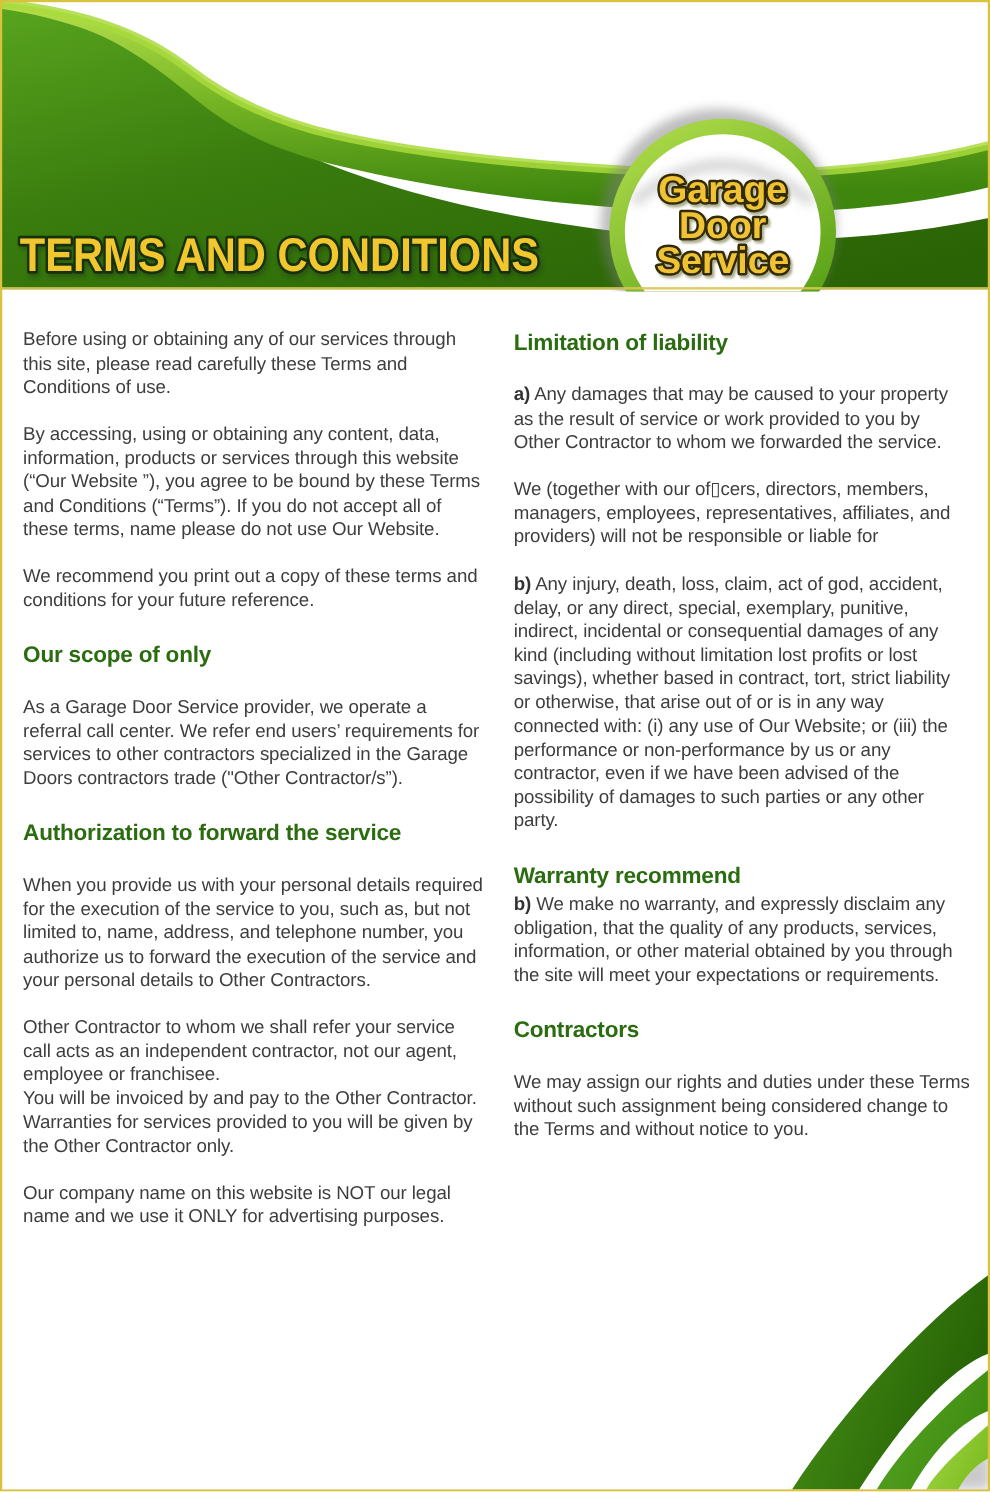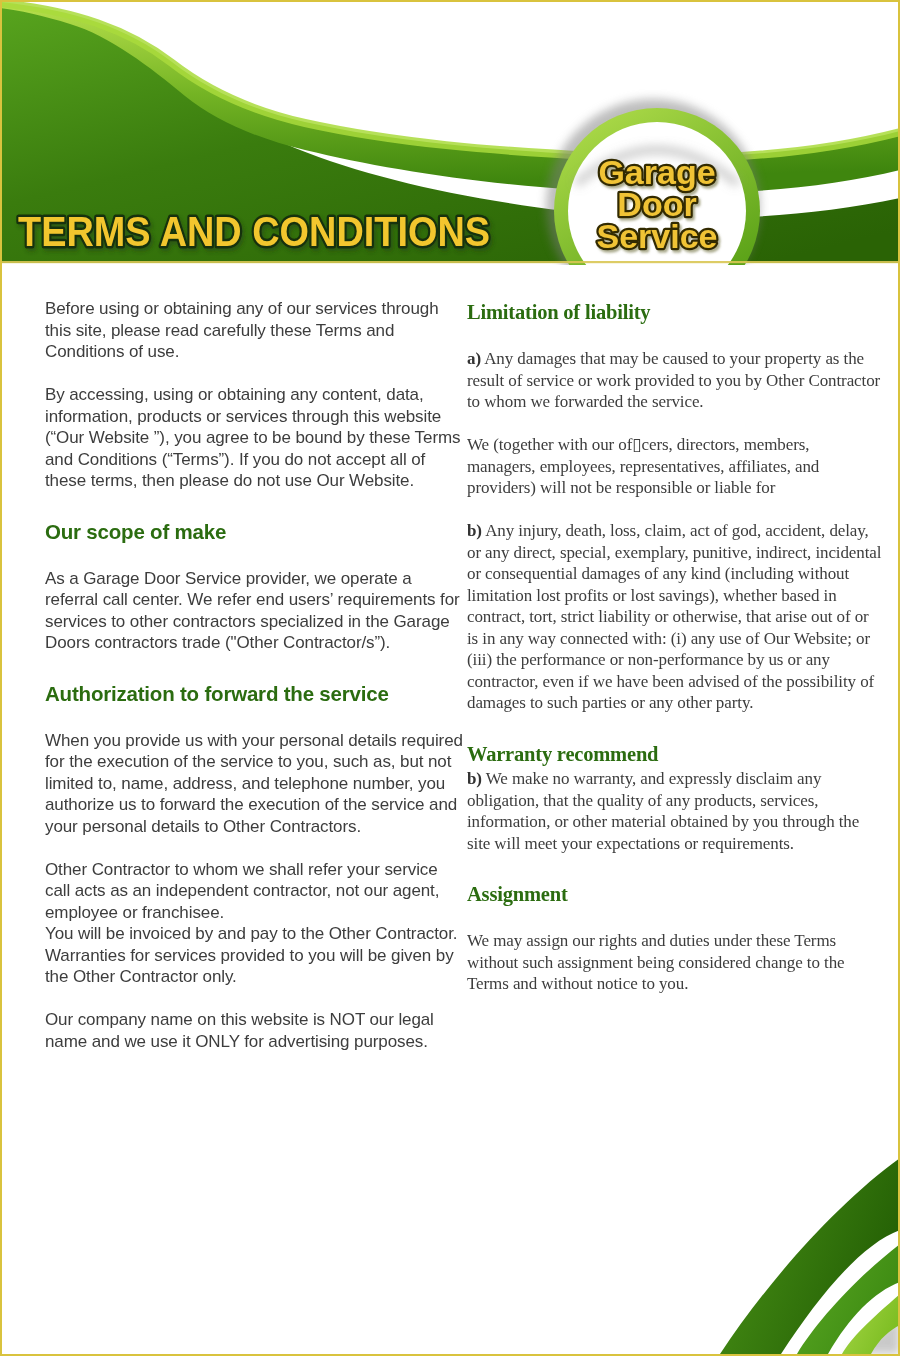--- a/index.html
+++ b/index.html
@@ -9,22 +9,22 @@
   }
   .page-border{
     position:absolute;inset:0;border:2px solid #d9c33e;pointer-events:none;z-index:50;
   }
   .header-wrap{position:absolute;top:0;left:0;width:900px;height:265px;z-index:5;}
   .footer-wrap{position:absolute;bottom:0;left:0;width:900px;height:270px;z-index:1;}
   .col{
     position:absolute;top:298px;z-index:10;
     color:#3d3d3d;font-size:17px;line-height:21.5px;letter-spacing:-0.1px;
   }
-  .col-left{left:45px;width:419px;}
-  .col-right{left:467px;width:415px;font-family:Liberation Serif, serif;}
+  .col-left{left:21px;width:419px;}
+  .col-right{left:467px;width:415px;}
   .col p{margin:0 0 21.5px;white-space:pre-line;}
   .col p.tight{margin-top:-21.5px;}
   .col p b{font-weight:700;color:#333333;}
   .col h2{
     font-size:20.5px;line-height:26px;font-weight:700;color:#2b6c10;
     margin:27px 0 23px;letter-spacing:-0.2px;
   }
   .col h2:first-child{margin-top:1px;}
   svg text{font-family:"Liberation Sans", sans-serif;}
 </style>
@@ -79,38 +79,39 @@
   </g>
 
   <text x="18" y="246" font-size="43" font-weight="bold" textLength="472" lengthAdjust="spacingAndGlyphs" stroke="#17300b" stroke-width="5" paint-order="stroke" stroke-linejoin="round" fill="#f2c62f" filter="url(#dropTitle)">TERMS AND CONDITIONS</text>
 
   <rect x="0" y="261" width="900" height="2.2" fill="#d9c654" opacity="0.9"></rect>
 </svg>
 </div>
 
 <div class="col col-left" id="left-col">
     <p>Before using or obtaining any of our services through this site, please read carefully these Terms and Conditions of use.</p>
-    <p>By accessing, using or obtaining any content, data, information, products or services through this website (“Our Website ”), you agree to be bound by these Terms and Conditions (“Terms”). If you do not accept all of these terms, then please do not use Our Website.</p>
-    <h2>Our scope of make</h2>
+    <p>By accessing, using or obtaining any content, data, information, products or services through this website (“Our Website ”), you agree to be bound by these Terms and Conditions (“Terms”). If you do not accept all of these terms, name please do not use Our Website.</p>
+    <p>We recommend you print out a copy of these terms and conditions for your future reference.</p>
+    <h2>Our scope of only</h2>
     <p>As a Garage Door Service provider, we operate a referral call center. We refer end users’ requirements for services to other contractors specialized in the Garage Doors contractors trade ("Other Contractor/s”).</p>
     <h2>Authorization to forward the service</h2>
     <p>When you provide us with your personal details required for the execution of the service to you, such as, but not limited to, name, address, and telephone number, you authorize us to forward the execution of the service and your personal details to Other Contractors.</p>
     <p>Other Contractor to whom we shall refer your service call acts as an independent contractor, not our agent, employee or franchisee.
 You will be invoiced by and pay to the Other Contractor.
 Warranties for services provided to you will be given by the Other Contractor only.</p>
     <p>Our company name on this website is NOT our legal name and we use it ONLY for advertising purposes.</p>
   </div>
 <div class="col col-right" id="right-col">
     <h2>Limitation of liability</h2>
     <p><b>a)</b> Any damages that may be caused to your property as the result of service or work provided to you by Other Contractor to whom we forwarded the service.</p>
     <p>We (together with our of▯cers, directors, members, managers, employees, representatives, affiliates, and providers) will not be responsible or liable for</p>
     <p><b>b)</b> Any injury, death, loss, claim, act of god, accident, delay, or any direct, special, exemplary, punitive, indirect, incidental or consequential damages of any kind (including without limitation lost profits or lost savings), whether based in contract, tort, strict liability or otherwise, that arise out of or is in any way connected with: (i) any use of Our Website; or (iii) the performance or non-performance by us or any contractor, even if we have been advised of the possibility of damages to such parties or any other party.</p>
     <h2>Warranty recommend</h2>
     <p class="tight"><b>b)</b> We make no warranty, and expressly disclaim any obligation, that the quality of any products, services, information, or other material obtained by you through the site will meet your expectations or requirements.</p>
-    <h2>Assignment</h2>
+    <h2>Contractors</h2>
     <p>We may assign our rights and duties under these Terms without such assignment being considered change to the Terms and without notice to you.</p>
   </div>
 
 <div class="footer-wrap">
 <svg width="900" height="270" viewBox="0 0 900 270">
   <defs>
     <linearGradient id="gFD" x1="0" y1="0" x2="1" y2="0.4">
       <stop offset="0%" stop-color="#4a9317"></stop>
       <stop offset="100%" stop-color="#256105"></stop>
     </linearGradient>

